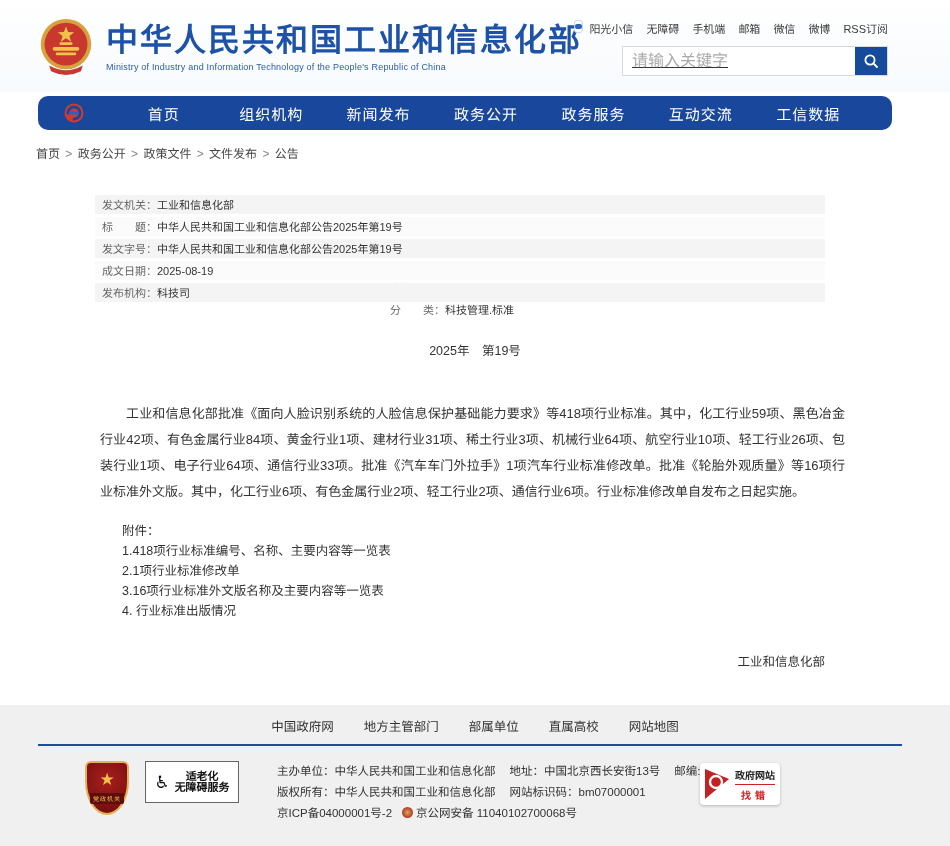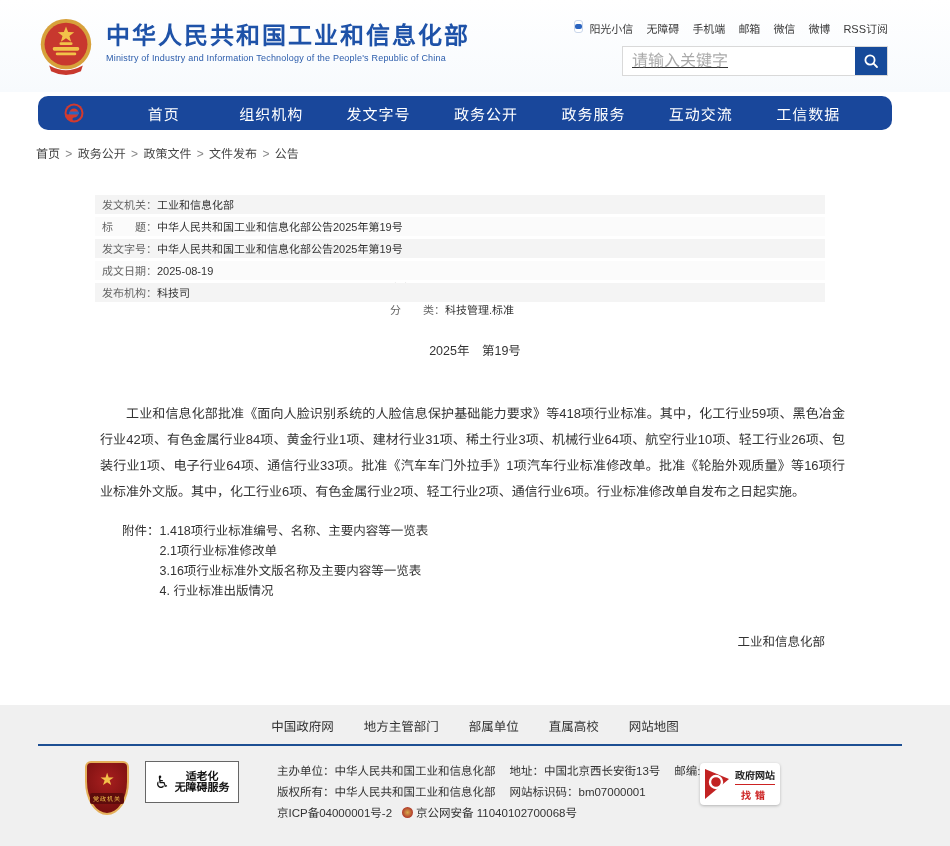--- a/index.html
+++ b/index.html
@@ -5,21 +5,21 @@
   * { margin:0; padding:0; box-sizing:border-box; }
   html,body { background:#ffffff; }
   body { font-family:"Liberation Sans","DejaVu Sans",sans-serif; }
   .page { position:relative; width:950px; height:846px; margin:0 auto; background:#fff; overflow:hidden; }
 
   
   .header { position:relative; height:92px; background:linear-gradient(180deg,#ffffff 0%,#f7fafd 100%); }
   .brand { position:absolute; left:38px; top:17px; display:flex; align-items:flex-start; }
   .emblem { width:56px; height:58px; flex:0 0 auto; }
   .brand-text { margin-left:12px; padding-top:6px; }
-  .site-title { font-size:24px; font-weight:bold; color:#1e52a8; letter-spacing:2px; line-height:1.1; }
+  .site-title { font-size:32px; font-weight:bold; color:#1e52a8; letter-spacing:2px; line-height:1.1; }
   .site-subtitle { margin-top:4px; font-size:9px; color:#2b5cab; letter-spacing:.2px; }
 
   .header-right { position:absolute; right:62px; top:20px; width:266px; }
   .top-links { display:flex; align-items:flex-start; justify-content:flex-end; gap:13px; font-size:11px; color:#3a3a3a; white-space:nowrap; }
   .top-links a { color:#3a3a3a; text-decoration:none; cursor:pointer; }
   .mini-bot { width:13px; height:13px; border-radius:3px; background:#fff; border:1px solid #c9d6ea; display:inline-flex; align-items:center; justify-content:center; margin-right:-7px; }
   .mini-bot i { width:7px; height:5px; border-radius:2px; background:#2a64c0; display:block; }
   .searchbar { margin-top:10px; display:flex; height:30px; border:1px solid #d9d9d9; background:#fff; }
   .searchbar input { flex:1; border:0; outline:none; padding:0 9px; font-size:16px; color:#333; font-family:inherit;text-decoration:underline; }
   .searchbar input::placeholder { color:#aaa; }
@@ -43,21 +43,21 @@
   .meta-table div.meta-row:nth-of-type(odd) { background:#f4f4f4; }
   .meta-table div.meta-row:nth-of-type(even) { background:#fbfbfb; }
   .meta-label { color:#666; }
   .meta-value { color:#333; }
   .meta-cell.c2 { position:absolute; left:295px; top:20px; }
 
   
   .article-title { margin-top:30px; text-align:center; font-size:18px; font-weight:bold; color:#222; letter-spacing:1px; }
   .issue-no { margin-top:38px; text-align:center; font-size:12.5px; color:#333; }
   .article-body { margin:42px 105px 0 100px; font-size:13px; color:#333; line-height:26px; text-indent:2em; text-align:justify; }
-  .attachments { display:flex; margin:16px 105px 0 122px; font-size:12.5px; color:#333; line-height:20px; }
+  .attachments { display:flex; margin:16px 105px 0 122px; font-size:12.5px; color:#333; line-height:20px;flex-direction:column; }
   .att-label { flex:0 0 auto; }
   .att-list { display:flex; flex-direction:column; }
   .signature { margin:30px 125px 0 0; text-align:right; font-size:12.5px; color:#333; }
 
   
   .footer { position:absolute; left:0; bottom:0; width:100%; height:141px; background:#f0f0f0; }
   .footer-links { padding-top:11px; display:flex; justify-content:center; gap:30px; font-size:12.5px; }
   .footer-links a { color:#333; text-decoration:none; cursor:pointer; }
   .footer-divider { margin:9px 48px 0 38px; height:2px; background:#1d4f93; }
 
@@ -139,21 +139,21 @@
     </div>
     <ul class="nav-list">
 
     <li>
           <a>首页</a>
         </li>
         <li>
           <a>组织机构</a>
         </li>
         <li>
-          <a>发文字号</a>
+          <a>新闻发布</a>
         </li>
         <li>
           <a>政务公开</a>
         </li>
         <li>
           <a>政务服务</a>
         </li>
         <li>
           <a>互动交流</a>
         </li>

